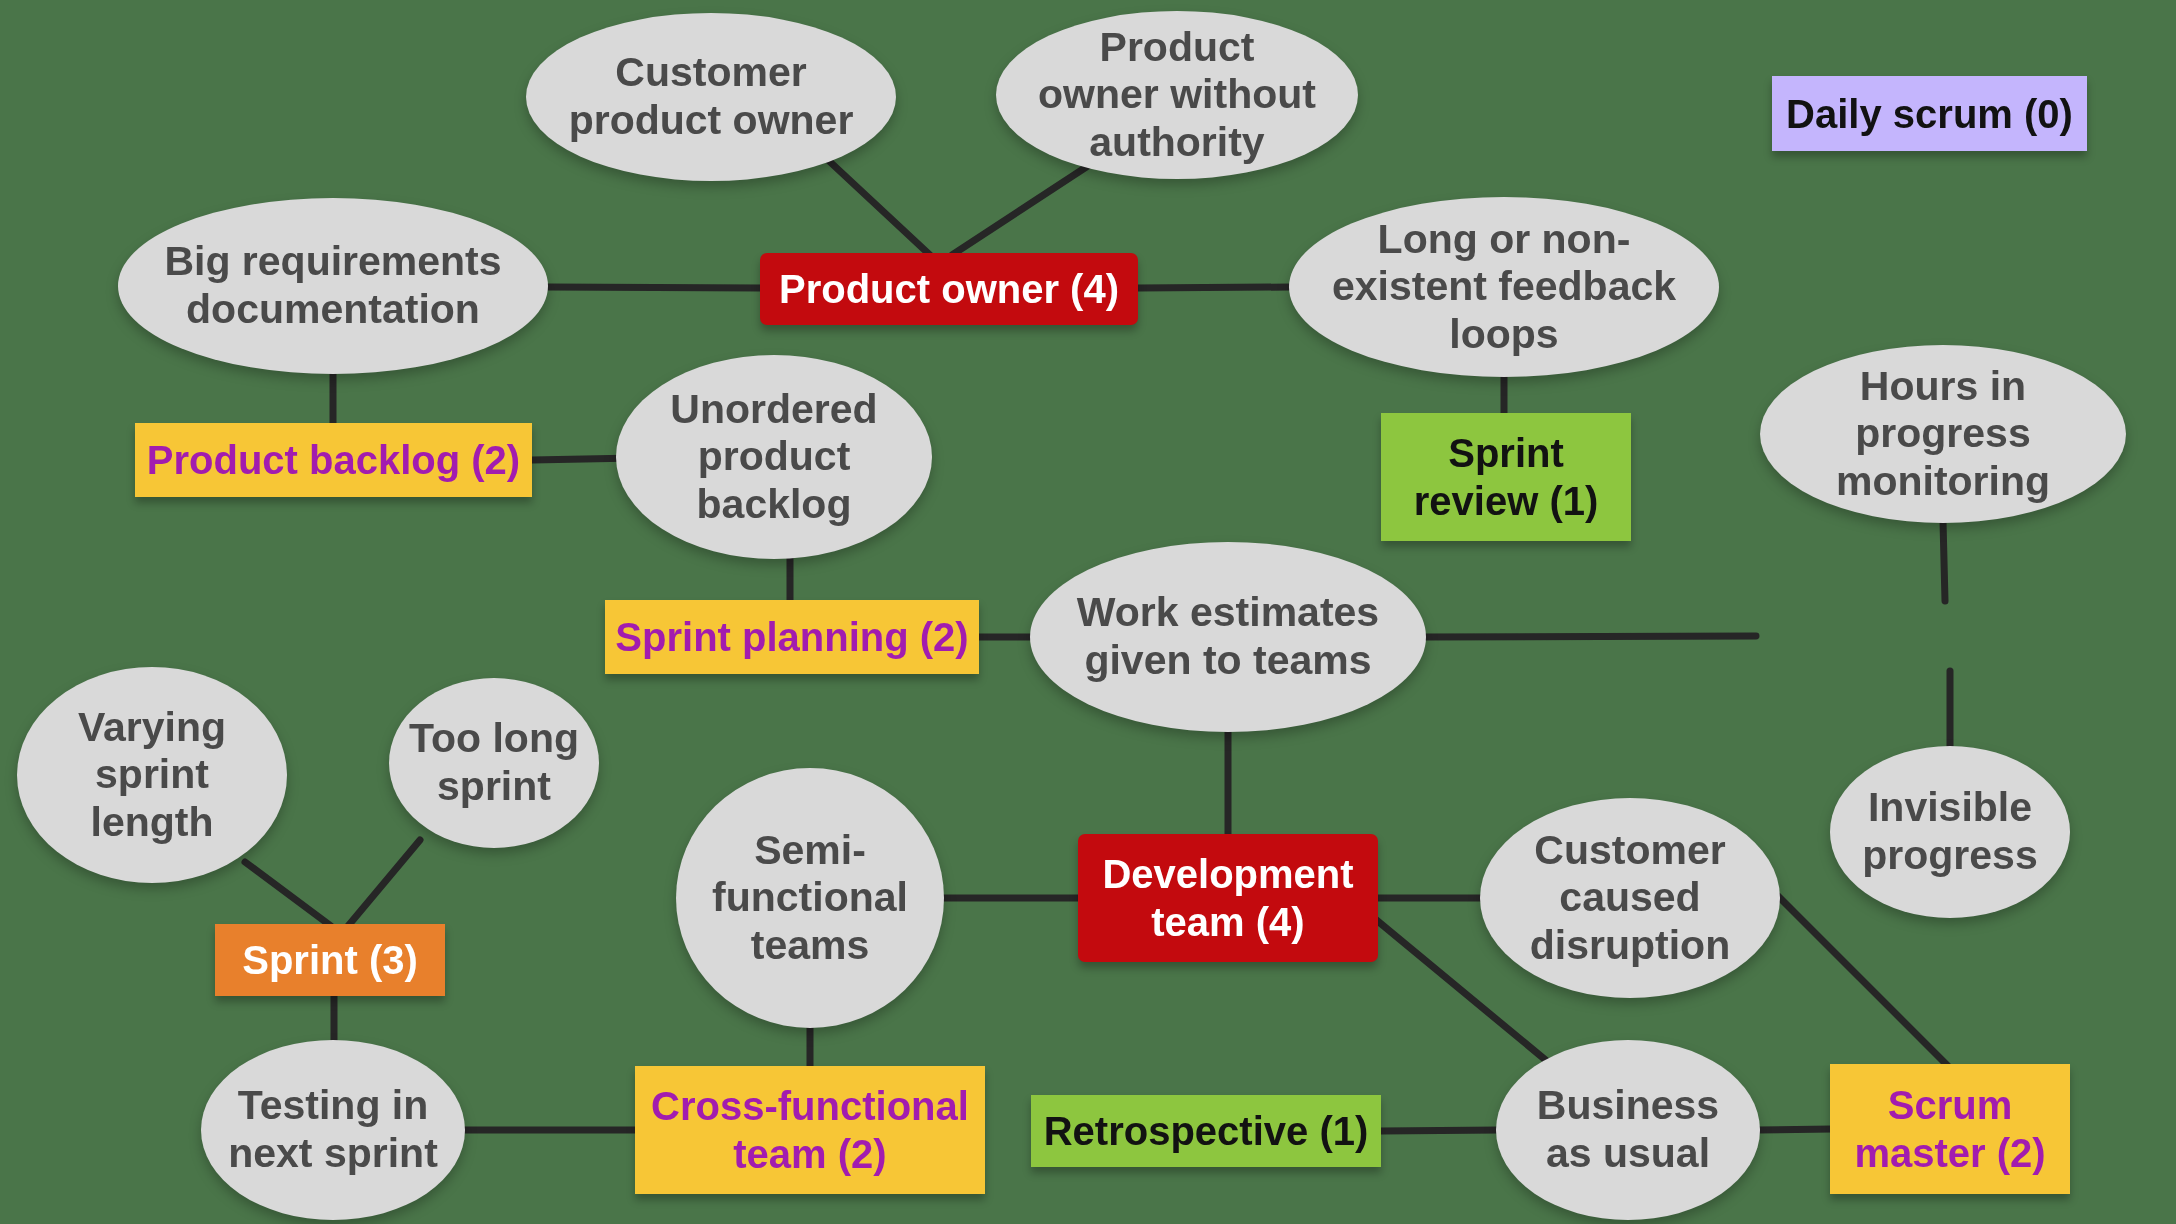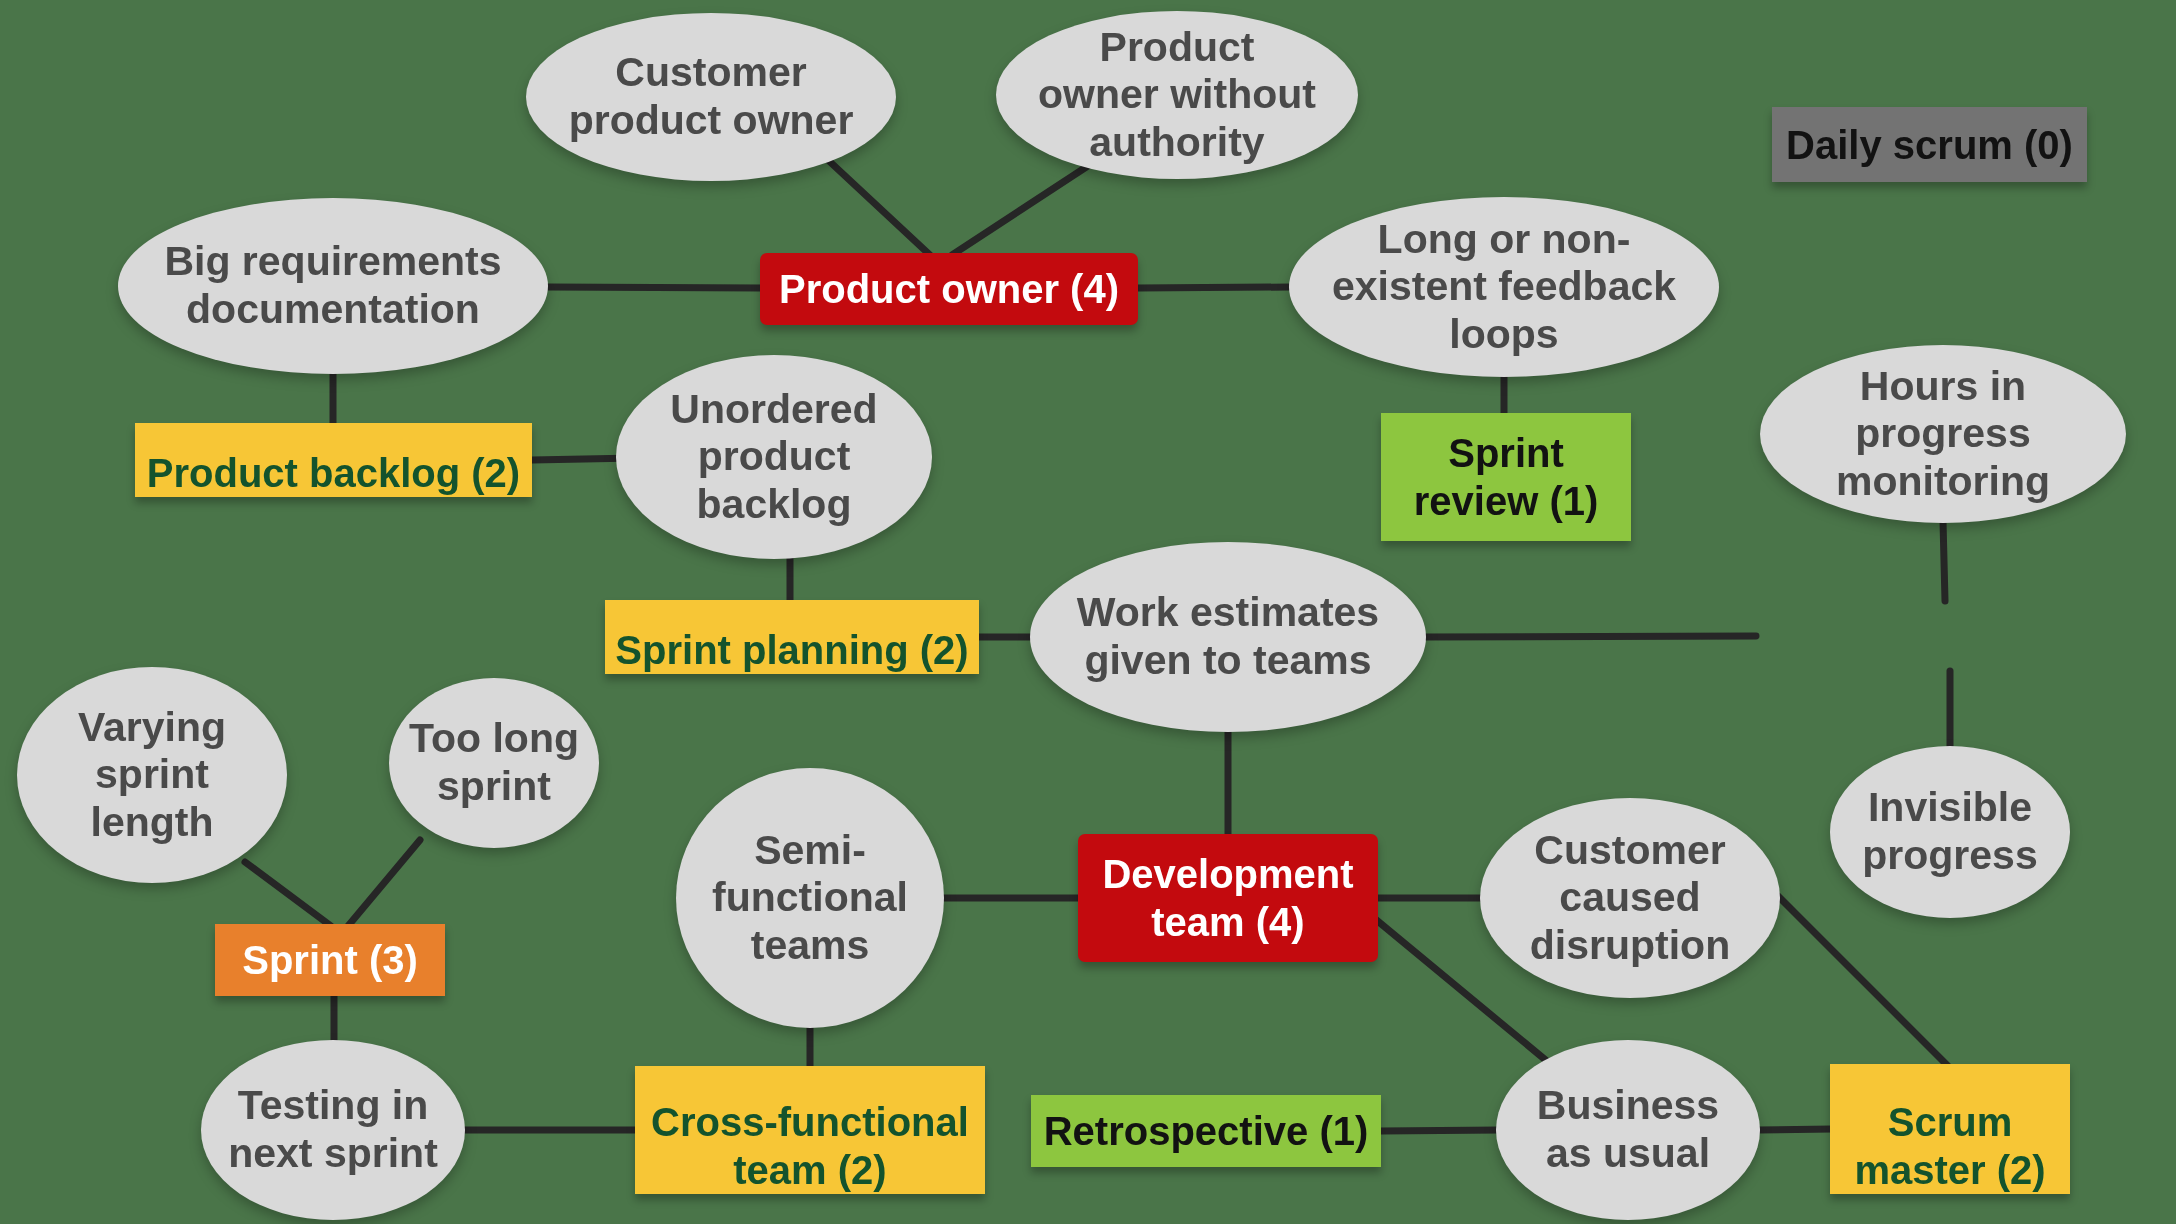--- a/index.html
+++ b/index.html
@@ -21,23 +21,23 @@
     background:#D9D9D9;border-radius:50%;
     color:#4A4A4A;font-size:41px;line-height:1.16;
     filter:drop-shadow(0 6px 6px rgba(0,0,0,0.25));
   }
   .box{
     font-size:40px;line-height:1.2;
     box-shadow:0 6px 8px rgba(0,0,0,0.28);
   }
   .c-red{background:#C30A0E;color:#ffffff;border-radius:7px;}
   .c-orange{background:#E8802C;color:#ffffff;}
-  .c-yellow{background:#F7C636;color:#14532d;align-items:flex-end;}
+  .c-yellow{background:#F7C636;color:#a21caf;}
   .c-green{background:#8DC63F;color:#121212;}
-  .c-blue{background:#737373;color:#121212;margin-top:31px;}
+  .c-blue{background:#c4b5fd;color:#121212;}
 </style>
 </head>
 <body>
 
 <div id="canvas">
 
   <svg id="edge-layer" viewBox="0 0 2176 1224">
     <line x1="828" y1="160" x2="930" y2="255"></line>
     <line x1="1100" y1="158" x2="952" y2="255"></line>
     <line x1="548" y1="287" x2="762" y2="288"></line>

